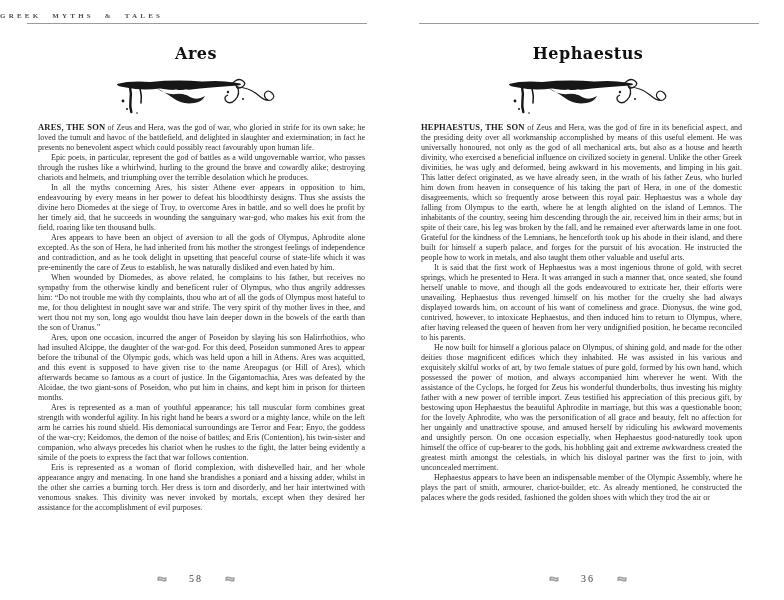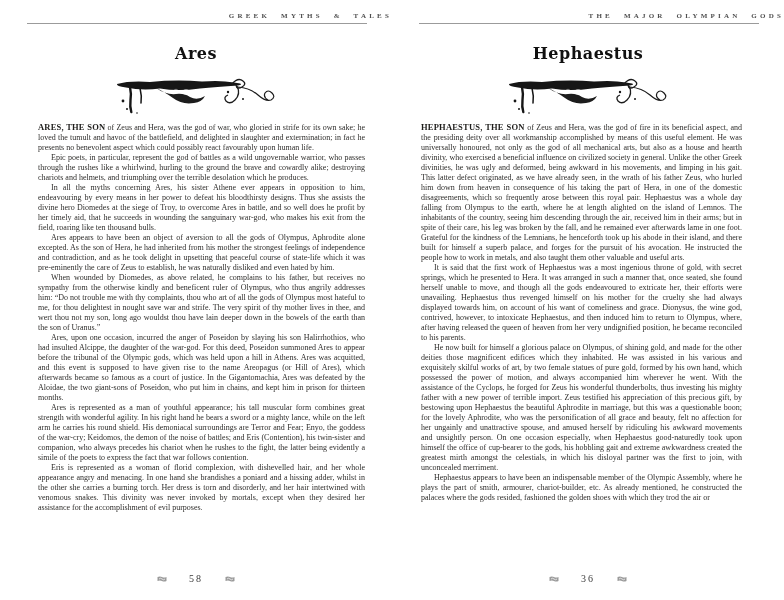--- a/index.html
+++ b/index.html
@@ -2,21 +2,21 @@
 <html><head>
 <meta charset="utf-8">
 <style>
   html,body{margin:0;padding:0;background:#ffffff;}
   body{width:784px;height:600px;overflow:hidden;font-family:"Liberation Serif",serif;}
   .spread{position:relative;width:784px;height:600px;background:#ffffff;display:flex;}
   .page{position:relative;width:392px;height:600px;}
 
   .running-head{
     position:absolute;top:12px;left:0;right:0;
-    text-align:right;
+    text-align:left;
     font-family:"Liberation Serif",serif;
     font-size:7px;font-weight:bold;
     letter-spacing:3.2px;word-spacing:6px;
     color:#4f4f4f;
     text-transform:uppercase;
     white-space:nowrap;
   }
   .head-rule{
     position:absolute;top:23px;left:27px;right:25px;
     height:1px;background:#9b9b9b;border:none;margin:0;
@@ -99,21 +99,20 @@
       </svg>
       <span class="folio-num">58</span>
       <svg class="folio-orn" viewBox="0 0 10 6" aria-hidden="true">
         <path d="M0.5 1 Q3 0 5 1 T9.5 1 L9.5 5 Q7 6 5 5 T0.5 5 Z" fill="#9b9b9b"></path>
         <path d="M2 3 q1.5 -1.5 3 0 q1.5 1.5 3 0" stroke="#f5f5f5" stroke-width="0.8" fill="none"></path>
       </svg>
     </footer>
   </section>
 
   <section class="page page-right">
-    <div class="running-head">THE MAJOR OLYMPIAN GODS</div>
     <div class="head-rule"></div>
     <h1 class="chapter-title">Hephaestus</h1>
 
     <svg class="ornament" viewBox="0 0 160 40" aria-hidden="true">
       <path d="M1 8 Q14 4.5 34 6 Q60 3.5 86 5.5 Q105 4 118 6.5 L124 7.5 Q127 8.5 122 9.5 Q100 11 84 12.5 Q62 15.5 44 12.5 Q26 15 10 11.5 Q0 10 1 8 Z" fill="#161616"></path>
       <path d="M40 12 q10 7 20 6 q8 -1 14 3 q7 4 15 -1 q-3 6 -11 7 q-12 2 -21 -5 q-10 -7 -17 -10 z" fill="#1c1c1c"></path>
       <circle cx="70" cy="16" r="3" fill="#ffffff" opacity="0.5"></circle>
       <circle cx="80" cy="18" r="2" fill="#ffffff" opacity="0.45"></circle>
       <circle cx="60" cy="15" r="2.2" fill="#ffffff" opacity="0.4"></circle>
       <path d="M14 11 q1.5 7 0.5 13 q-0.8 7 0.8 12" stroke="#161616" stroke-width="2.4" fill="none" stroke-linecap="round"></path>

